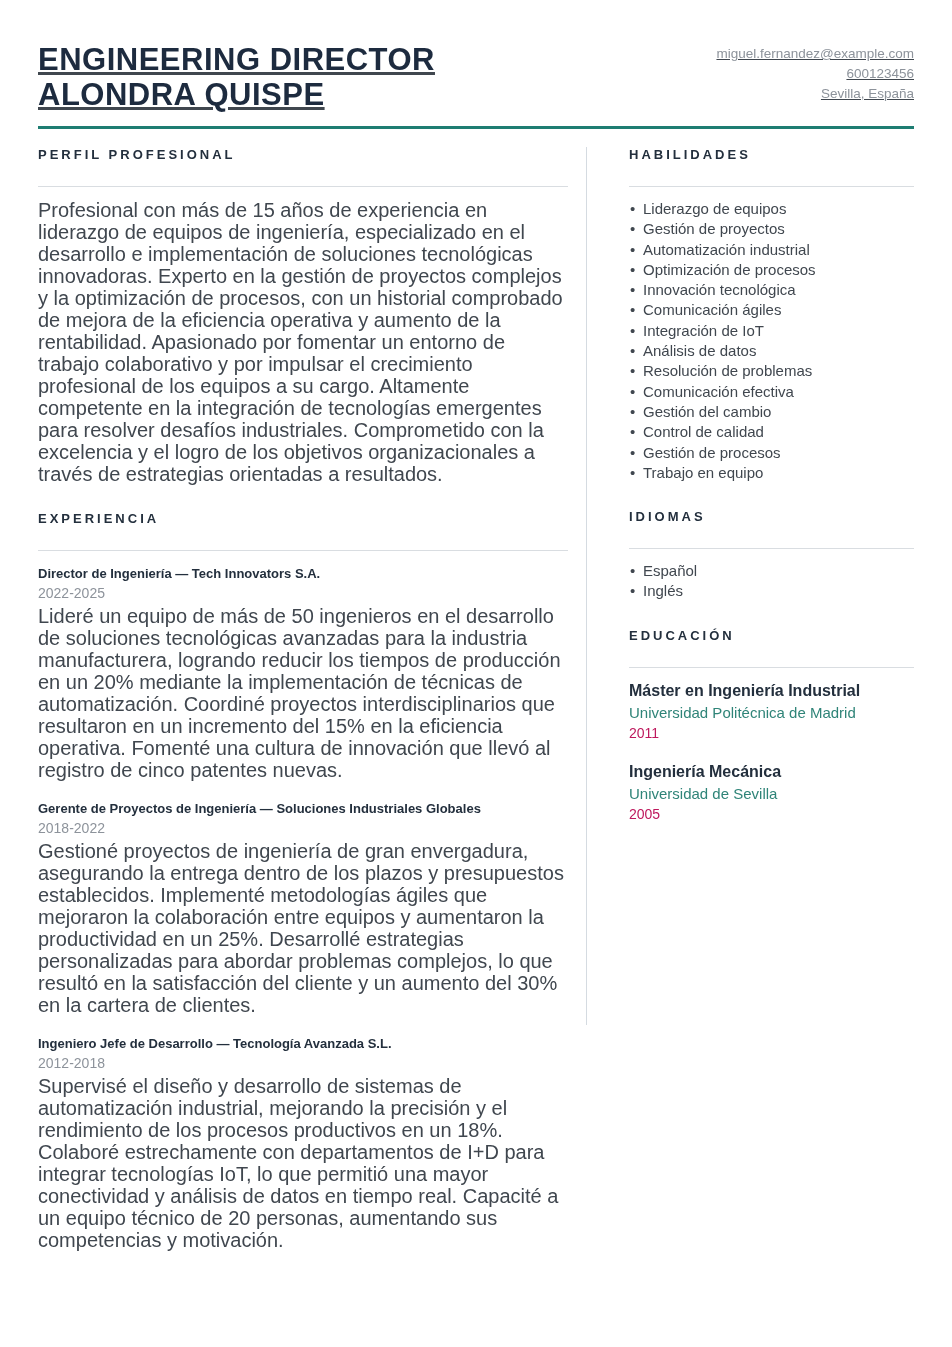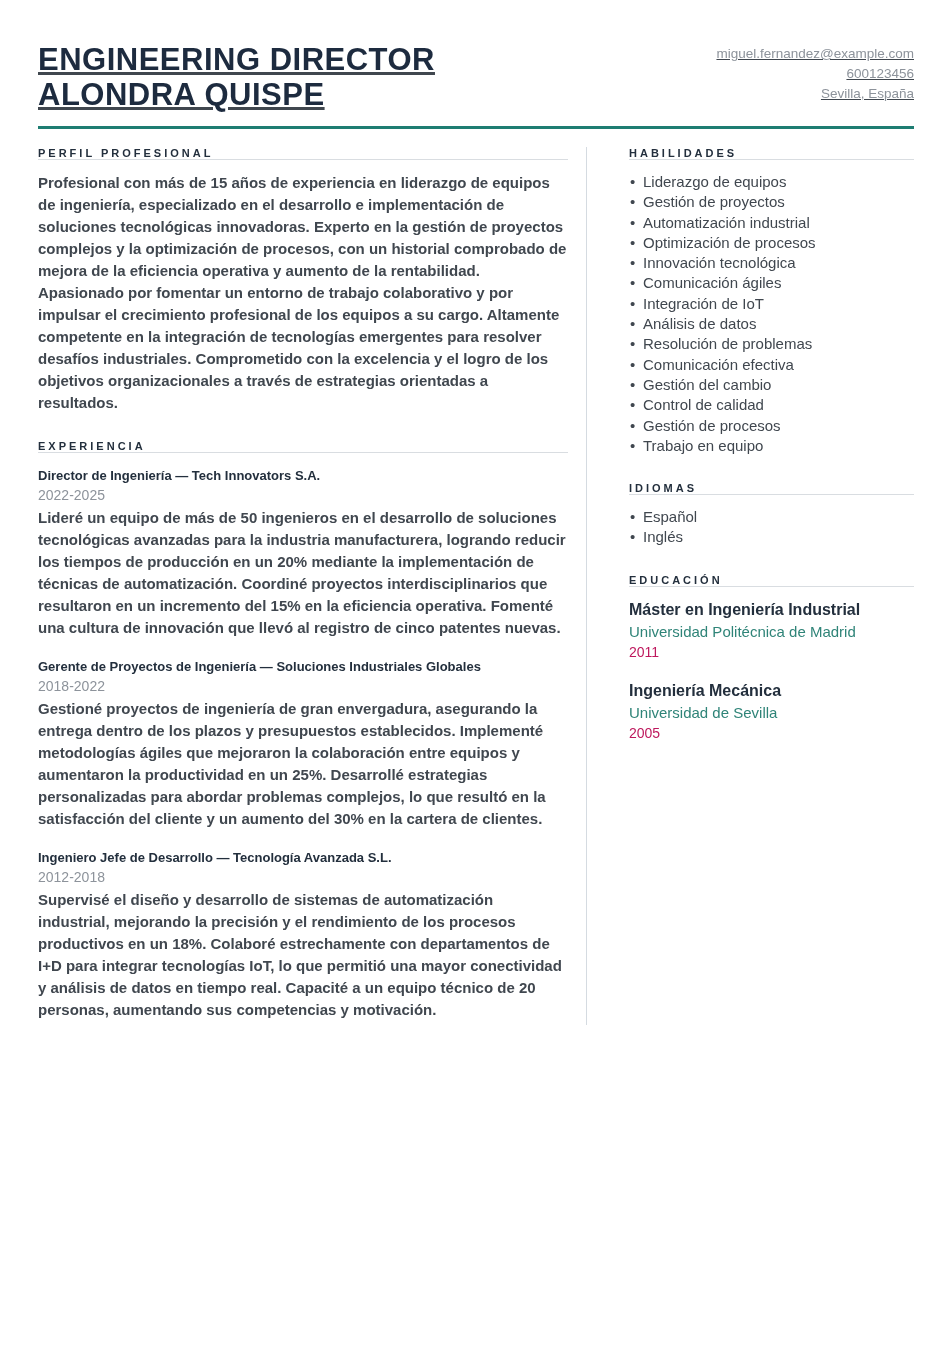--- a/index.html
+++ b/index.html
@@ -62,33 +62,32 @@
     background: #d5dbe1;
   }
   .col-right {
     flex: 1;
     padding-left: 42px;
   }
 
   
   .section { margin-bottom: 26px; }
   .section-heading {
-    font-size: 11px;
+    font-size: 13px;
     font-weight: bold;
     letter-spacing: 3px;
     color: #232f3d;
-    padding-bottom: 0;
+    padding-bottom: 24px;
     border-bottom: 1px solid #d9dde1;
     margin-bottom: 12px;
   }
   .body-text {
-    font-size: 15px;
+    font-size: 20px;
     line-height: 22px;
     color: #40474f;
-    font-weight: bold;
   }
 
   
   .job { margin-bottom: 17px; }
   .job-title {
     font-size: 13px;
     line-height: 21px;
     font-weight: bold;
     color: #232f3d;
   }

